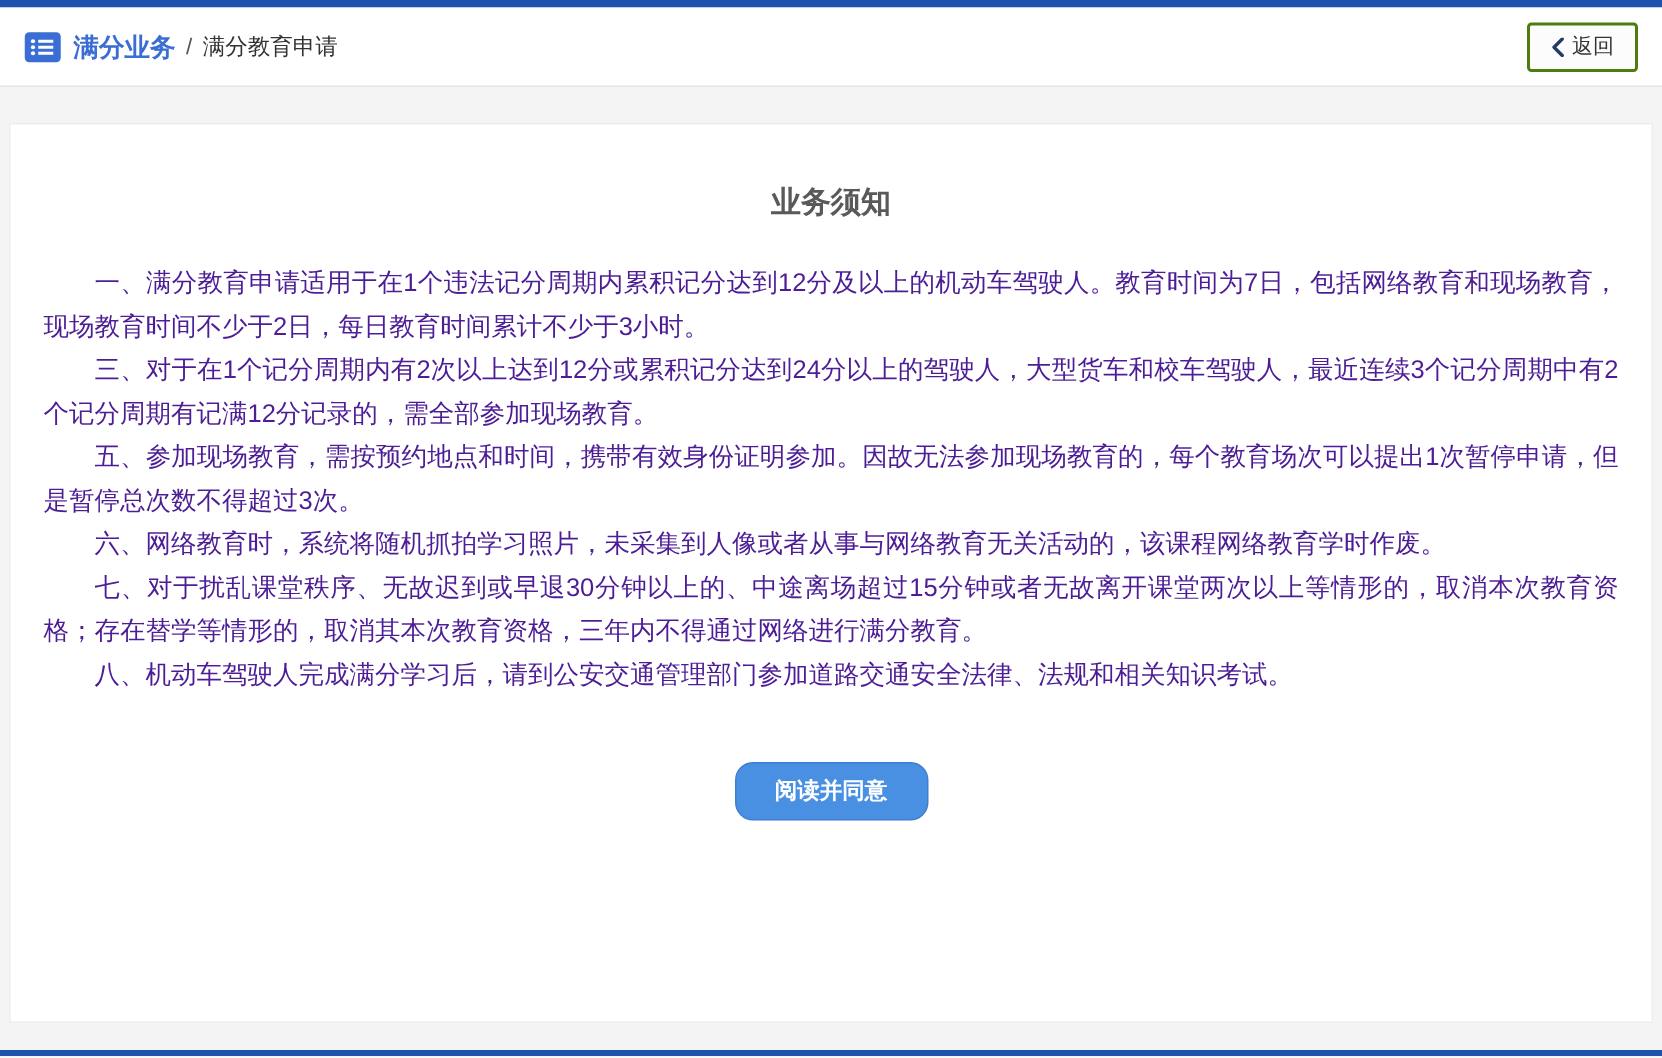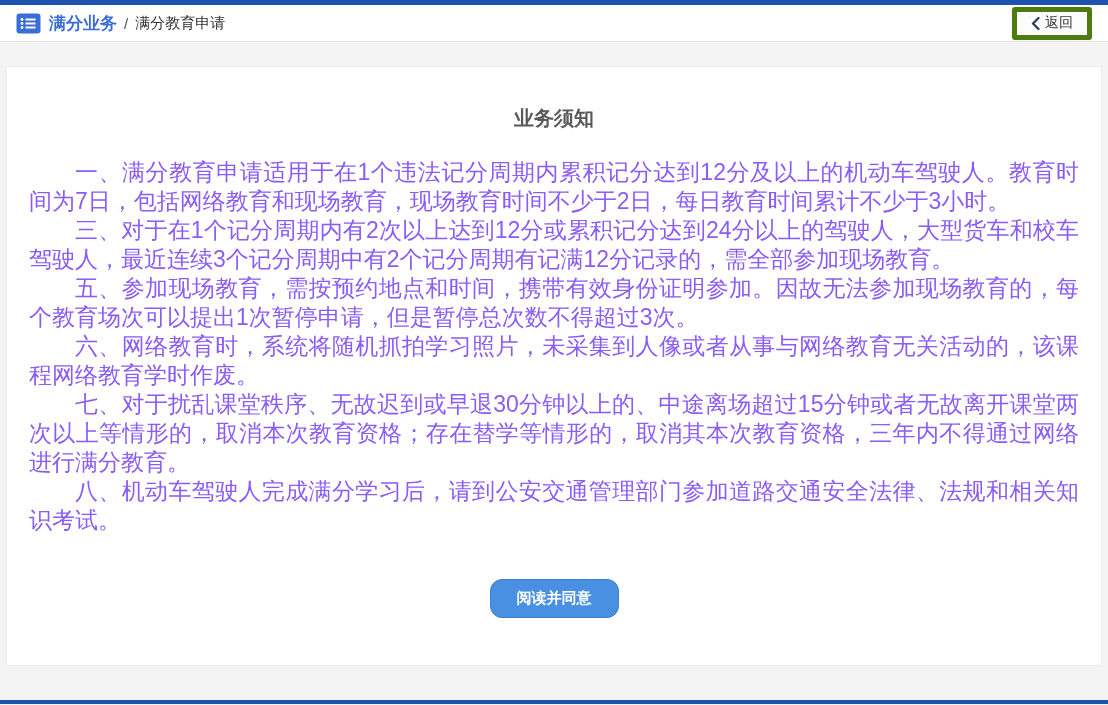--- a/index.html
+++ b/index.html
@@ -5,53 +5,53 @@
   * { margin:0; padding:0; box-sizing:border-box; }
   html,body { width:1108px; height:705px; }
   body {
     position:relative;
     background:#f4f4f4;
     font-family:"Liberation Sans","DejaVu Sans",sans-serif;
     overflow:hidden;
   }
   .top-accent { height:5px; background:#1d53ae; }
   .header {
-    height:37px; background:#ffffff; border-bottom:1px solid #e6e6e6;
+    height:53px; background:#ffffff; border-bottom:1px solid #e6e6e6;
     display:flex; align-items:center; justify-content:space-between;
     padding:0 16px;
   }
   .breadcrumb { display:flex; align-items:center; }
   .breadcrumb .icon { display:inline-flex; margin-right:8px; }
   .crumb-section {
     color:#3a6ed4; font-size:17px; font-weight:bold; cursor:pointer;
   }
   .crumb-sep { color:#555; font-size:15px; margin:0 7px; }
   .crumb-page { color:#333; font-size:15px; }
   .back-btn {
     display:flex; align-items:center; gap:5px;
     height:33px; padding:0 14px;
-    background:#fcfcfc; border:5px solid #4d7c0f; border-radius:3px;
+    background:#fcfcfc; border:2px solid #4d7c0f; border-radius:3px;
     font-size:14px; color:#333; cursor:pointer;
     font-family:inherit;
   }
   .back-btn svg { display:block; }
   .notice-card {
     margin:24px 6px 0 6px;
     height:600px;
     background:#ffffff;
     border:1px solid #ededed;
     padding:38px 22px 0 22px;
   }
   .notice-title {
     text-align:center;
     font-size:20px; font-weight:bold; color:#595959;
     margin-bottom:26px;
   }
   .notice-body p {
-    font-size:23px; line-height:29px; color:#8b5cf6;
+    font-size:17px; line-height:29px; color:#4c1d95;
     text-indent:2em;
     text-align:justify;
   }
   .agree-wrap { text-align:center; margin-top:44px; }
   .agree-btn {
     background:#4a90e2;
     border:1px solid #3d7fd0;
     border-radius:12px;
     color:#ffffff;
     font-size:15px; font-weight:bold;

